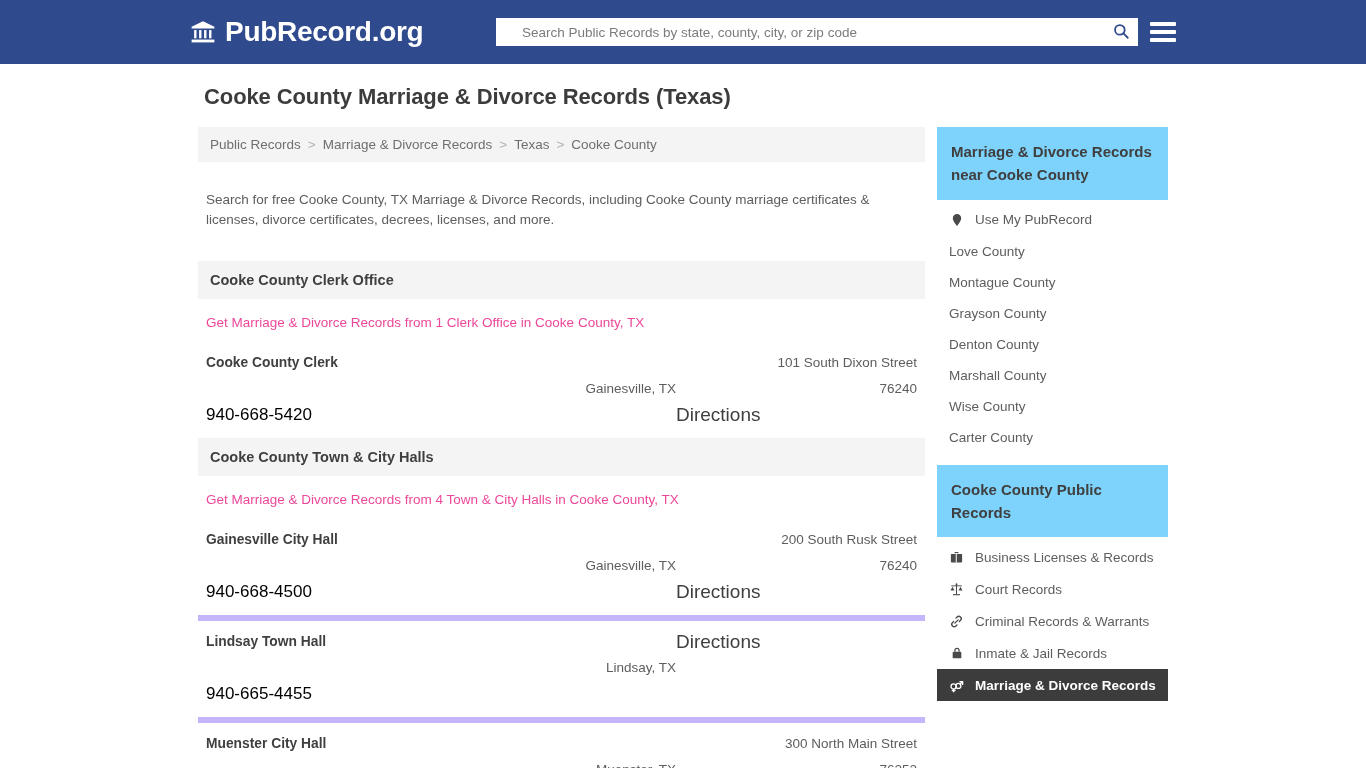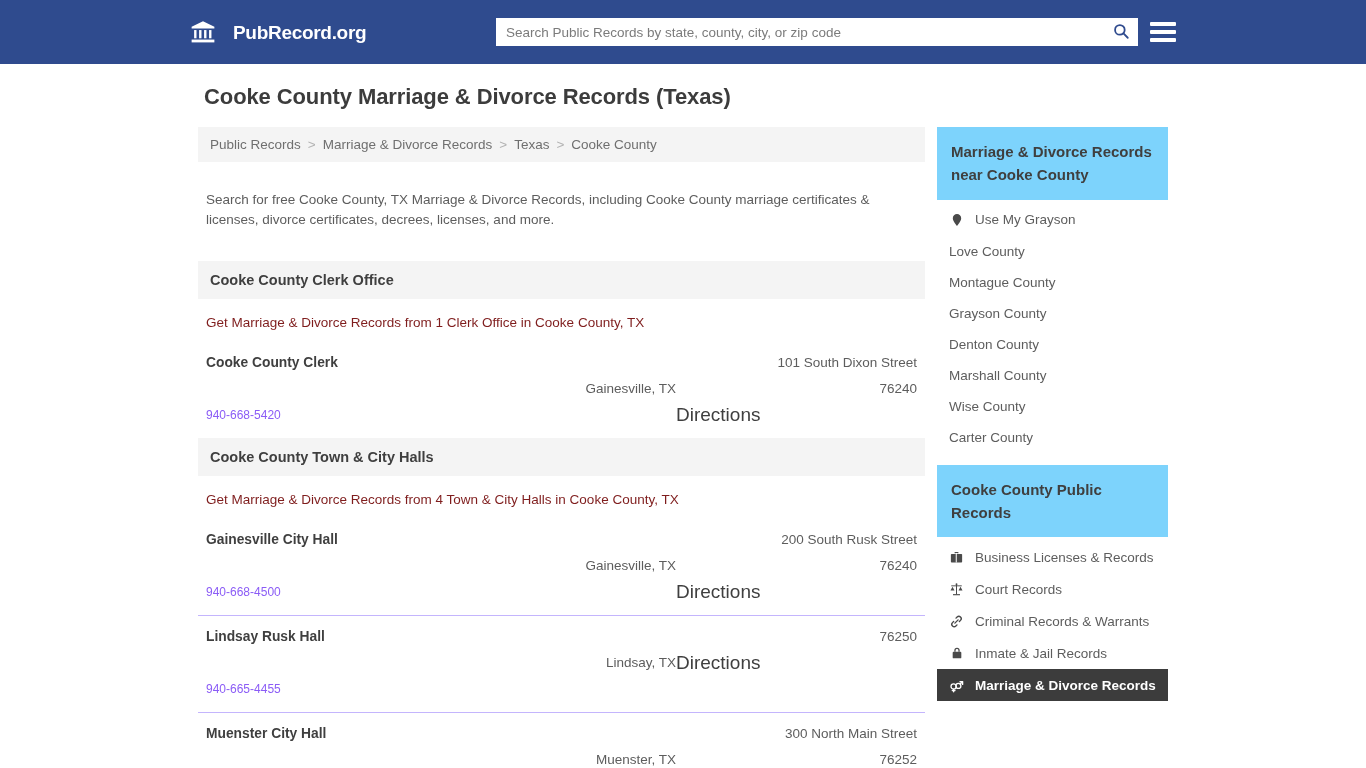--- a/index.html
+++ b/index.html
@@ -23,25 +23,24 @@
     display: flex;
     align-items: center;
     gap: 9px;
     margin-left: 190px;
     text-decoration: none;
     cursor: pointer;
   }
   .brand-icon { width: 26px; height: 26px; display:block; }
   .brand-text {
     color: #ffffff;
-    font-size: 19px;
+    font-size: 28px;
     font-weight: bold;
     letter-spacing: -0.3px;
     line-height: 1;
-    margin-left: 8px;
   }
   .search-wrap {
     position: absolute;
     left: 496px;
     top: 18px;
     width: 642px;
     height: 28px;
     background: #ffffff;
     display: flex;
     align-items: center;
@@ -49,20 +48,21 @@
   .search-input {
     border: 0;
     outline: none;
     flex: 1;
     height: 26px;
     padding: 13px 10px;
     font-size: 13.5px;
     color: #444;
     font-family: "Liberation Sans", sans-serif;
     background: transparent;
+    margin-left: 16px;
   }
   .search-input::placeholder { color: #7b7b7b; }
   .search-btn {
     border: 0; background: transparent; cursor: pointer;
     width: 34px; height: 26px;
     display: flex; align-items: center; justify-content: center;
     padding: 0;
   }
   .hamburger {
     position: absolute;
@@ -122,46 +122,46 @@
   
   .section-head {
     background: #f4f4f4;
     padding: 11px 12px;
     font-size: 14.5px;
     font-weight: bold;
     color: #3f3f3f;
   }
   .section-sub {
     font-size: 13.5px;
-    color: #7f1d1d;
+    color: #ec4899;
     padding: 16px 10px 12px 8px;
   }
   .record-row {
     display: flex;
     padding: 8px 8px 10px 8px;
-    border-bottom: 1px solid #c4b5fd;
+    border-bottom: 6px solid #c4b5fd;
   }
   .record-row:last-child { border-bottom: 0; }
   .rec-left { width: 470px; }
   .rec-right { flex: 1; }
   .rec-name {
     font-size: 13.8px;
     font-weight: bold;
     color: #3f3f3f;
     line-height: 26px;
   }
   .rec-line {
     font-size: 13.5px;
     color: #5d5d5d;
     line-height: 26px;
     text-align: right;
   }
   .rec-phone {
-    font-size: 12px;
-    color: #8b5cf6;
+    font-size: 17px;
+    color: #000000;
     line-height: 26px;
   }
   .directions {
     font-size: 19px;
     color: #3f3f3f;
     line-height: 26px;
     cursor: pointer;
     display: inline-block;
   }
 
@@ -280,26 +280,25 @@
             </div>
             <div class="rec-right">
               <div class="rec-line">200 South Rusk Street</div>
               <div class="rec-line">76240</div>
               <a class="directions">Directions</a>
             </div>
           </div>
 
           <div class="record-row">
             <div class="rec-left">
-              <div class="rec-name">Lindsay Rusk Hall</div>
+              <div class="rec-name">Lindsay Town Hall</div>
               <div class="rec-line">Lindsay, TX</div>
               <div class="rec-phone">940-665-4455</div>
             </div>
             <div class="rec-right">
-              <div class="rec-line">76250</div>
               <a class="directions">Directions</a>
             </div>
           </div>
 
           <div class="record-row">
             <div class="rec-left">
               <div class="rec-name">Muenster City Hall</div>
               <div class="rec-line">Muenster, TX</div>
 
             </div>
@@ -318,21 +317,21 @@
         <div class="side-box-head">Marriage &amp; Divorce Records near Cooke County</div>
 
         <div class="side-list">
 
           <div class="side-item">
             <span class="ico">
               <svg viewBox="0 0 24 24" width="14" height="14" fill="#4a4a4a">
                 <path d="M12 1.8c-4 0-7.2 3.2-7.2 7.2 0 5.4 7.2 13.2 7.2 13.2s7.2-7.8 7.2-13.2c0-4-3.2-7.2-7.2-7.2z"></path>
               </svg>
             </span>
-            <span>Use My Grayson</span>
+            <span>Use My PubRecord</span>
           </div>
 
           <div class="side-item">
             <span>Love County</span>
           </div>
           <div class="side-item">
             <span>Montague County</span>
           </div>
           <div class="side-item">
             <span>Grayson County</span>

